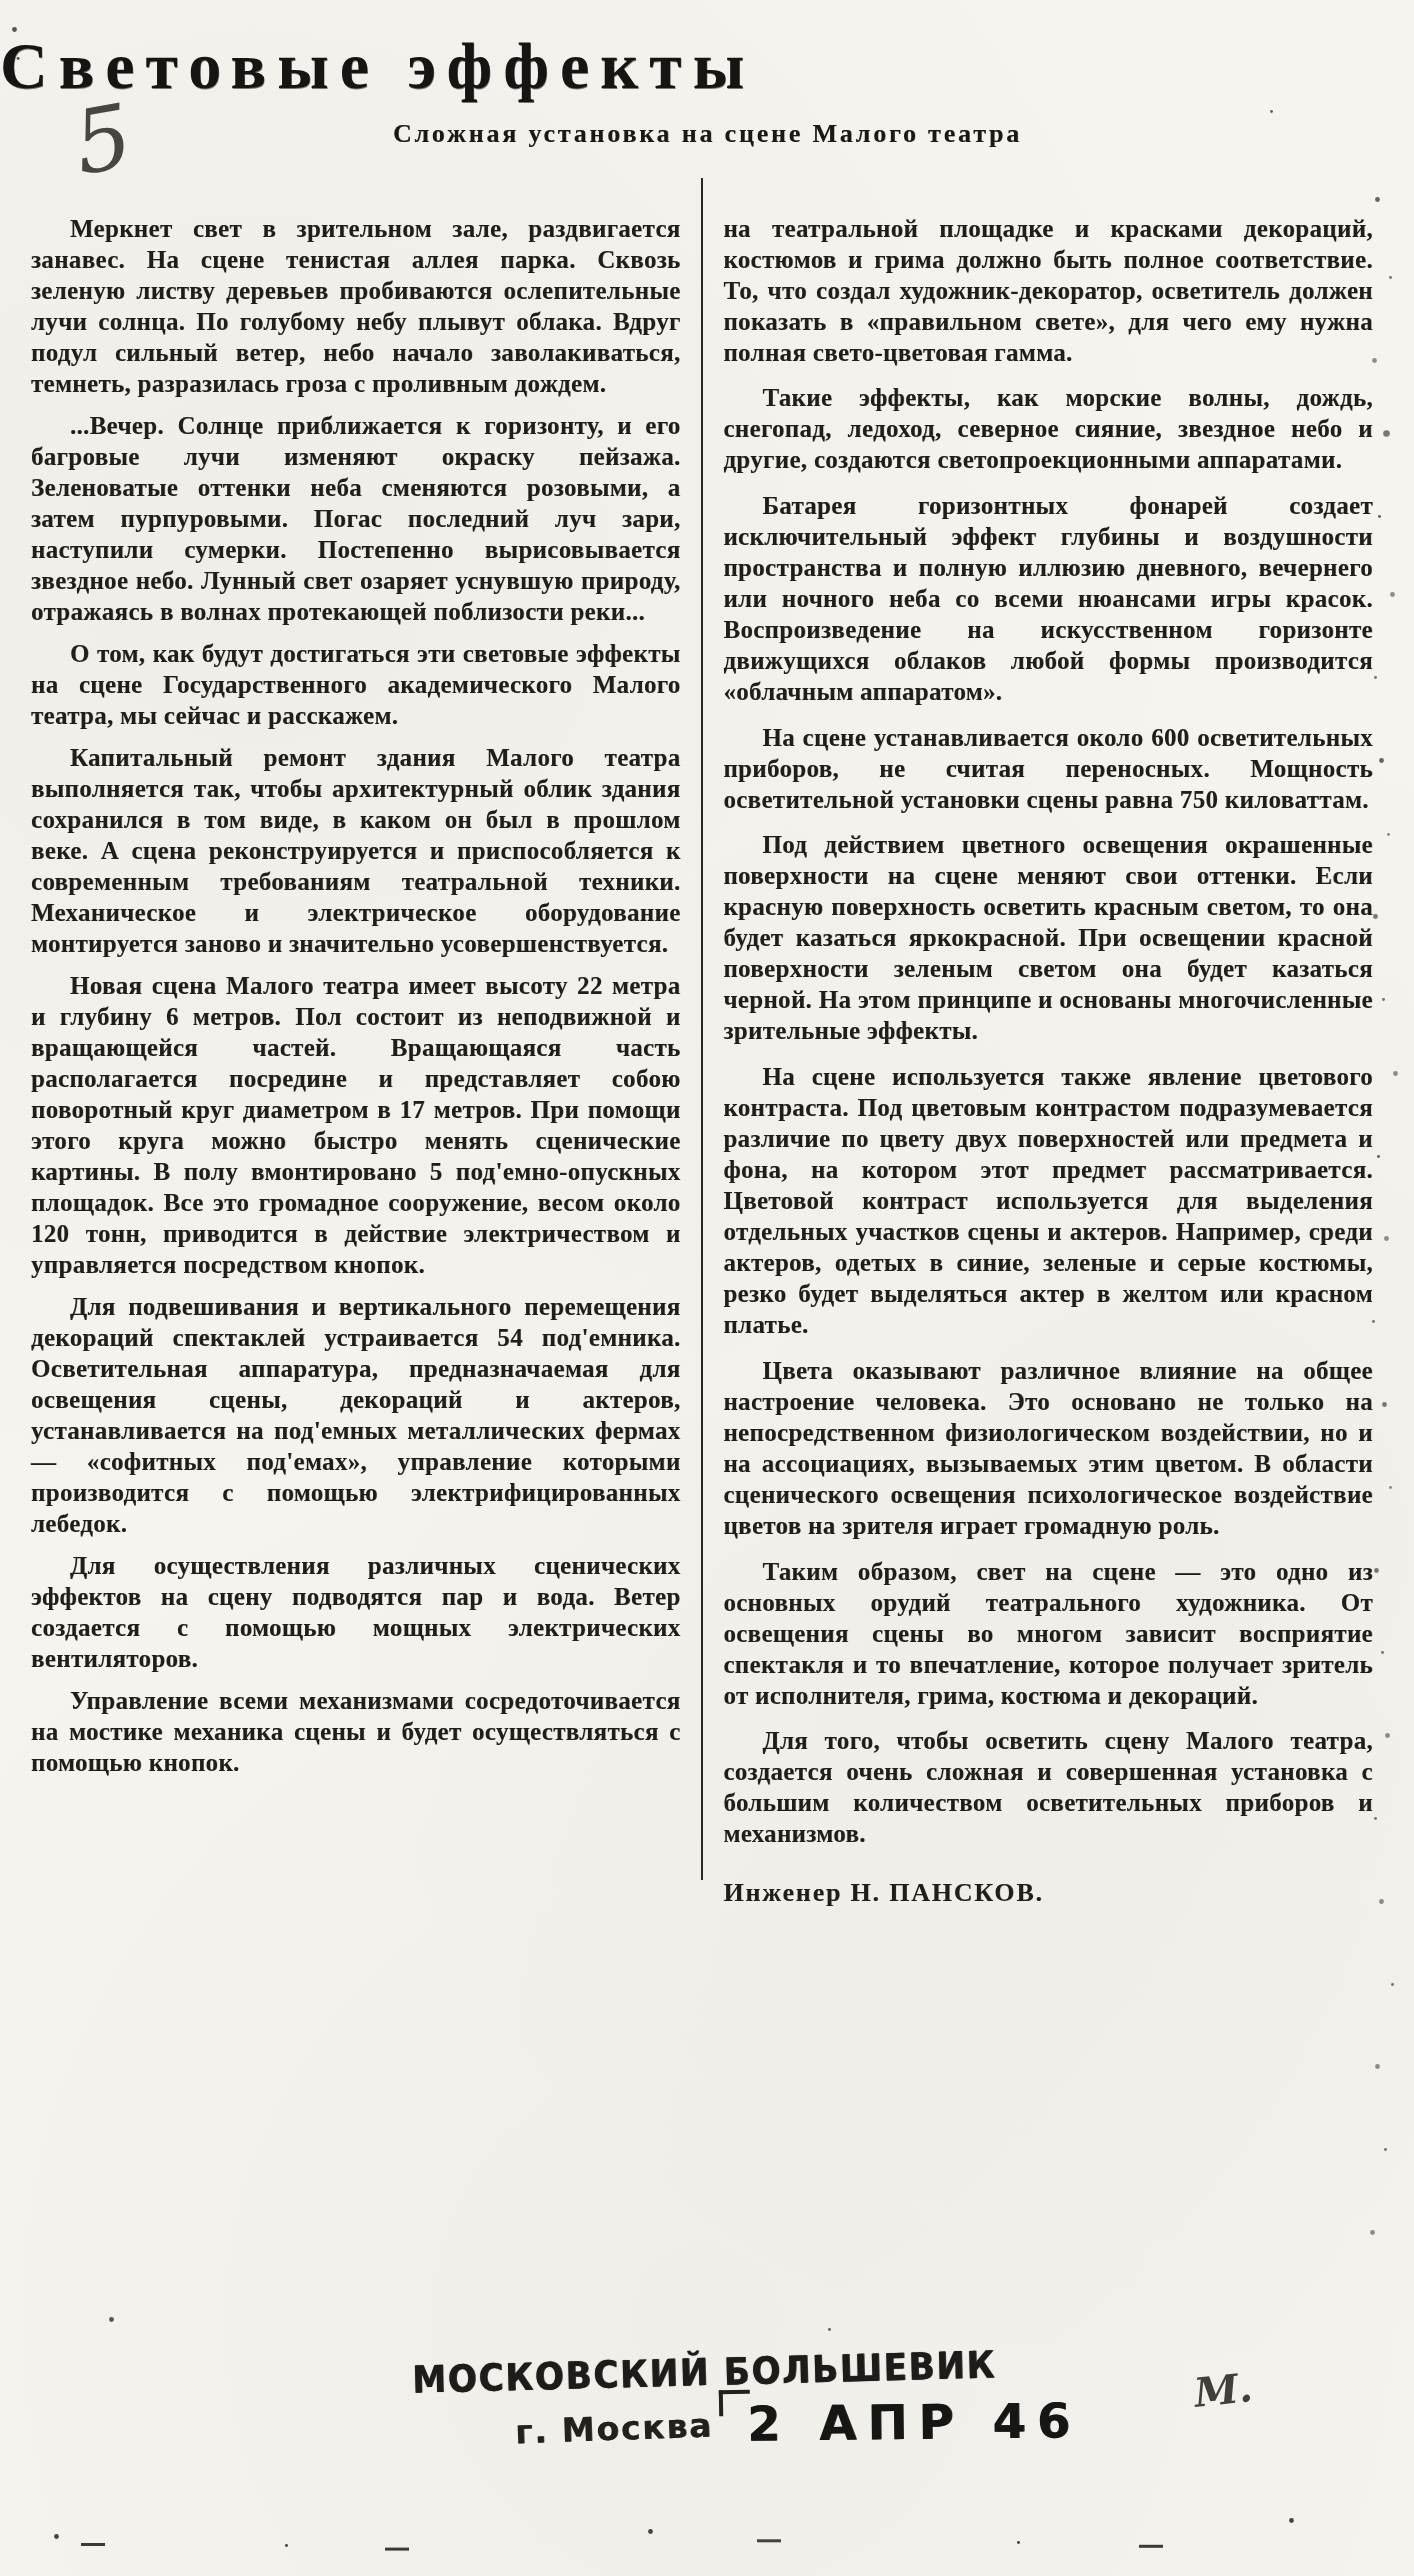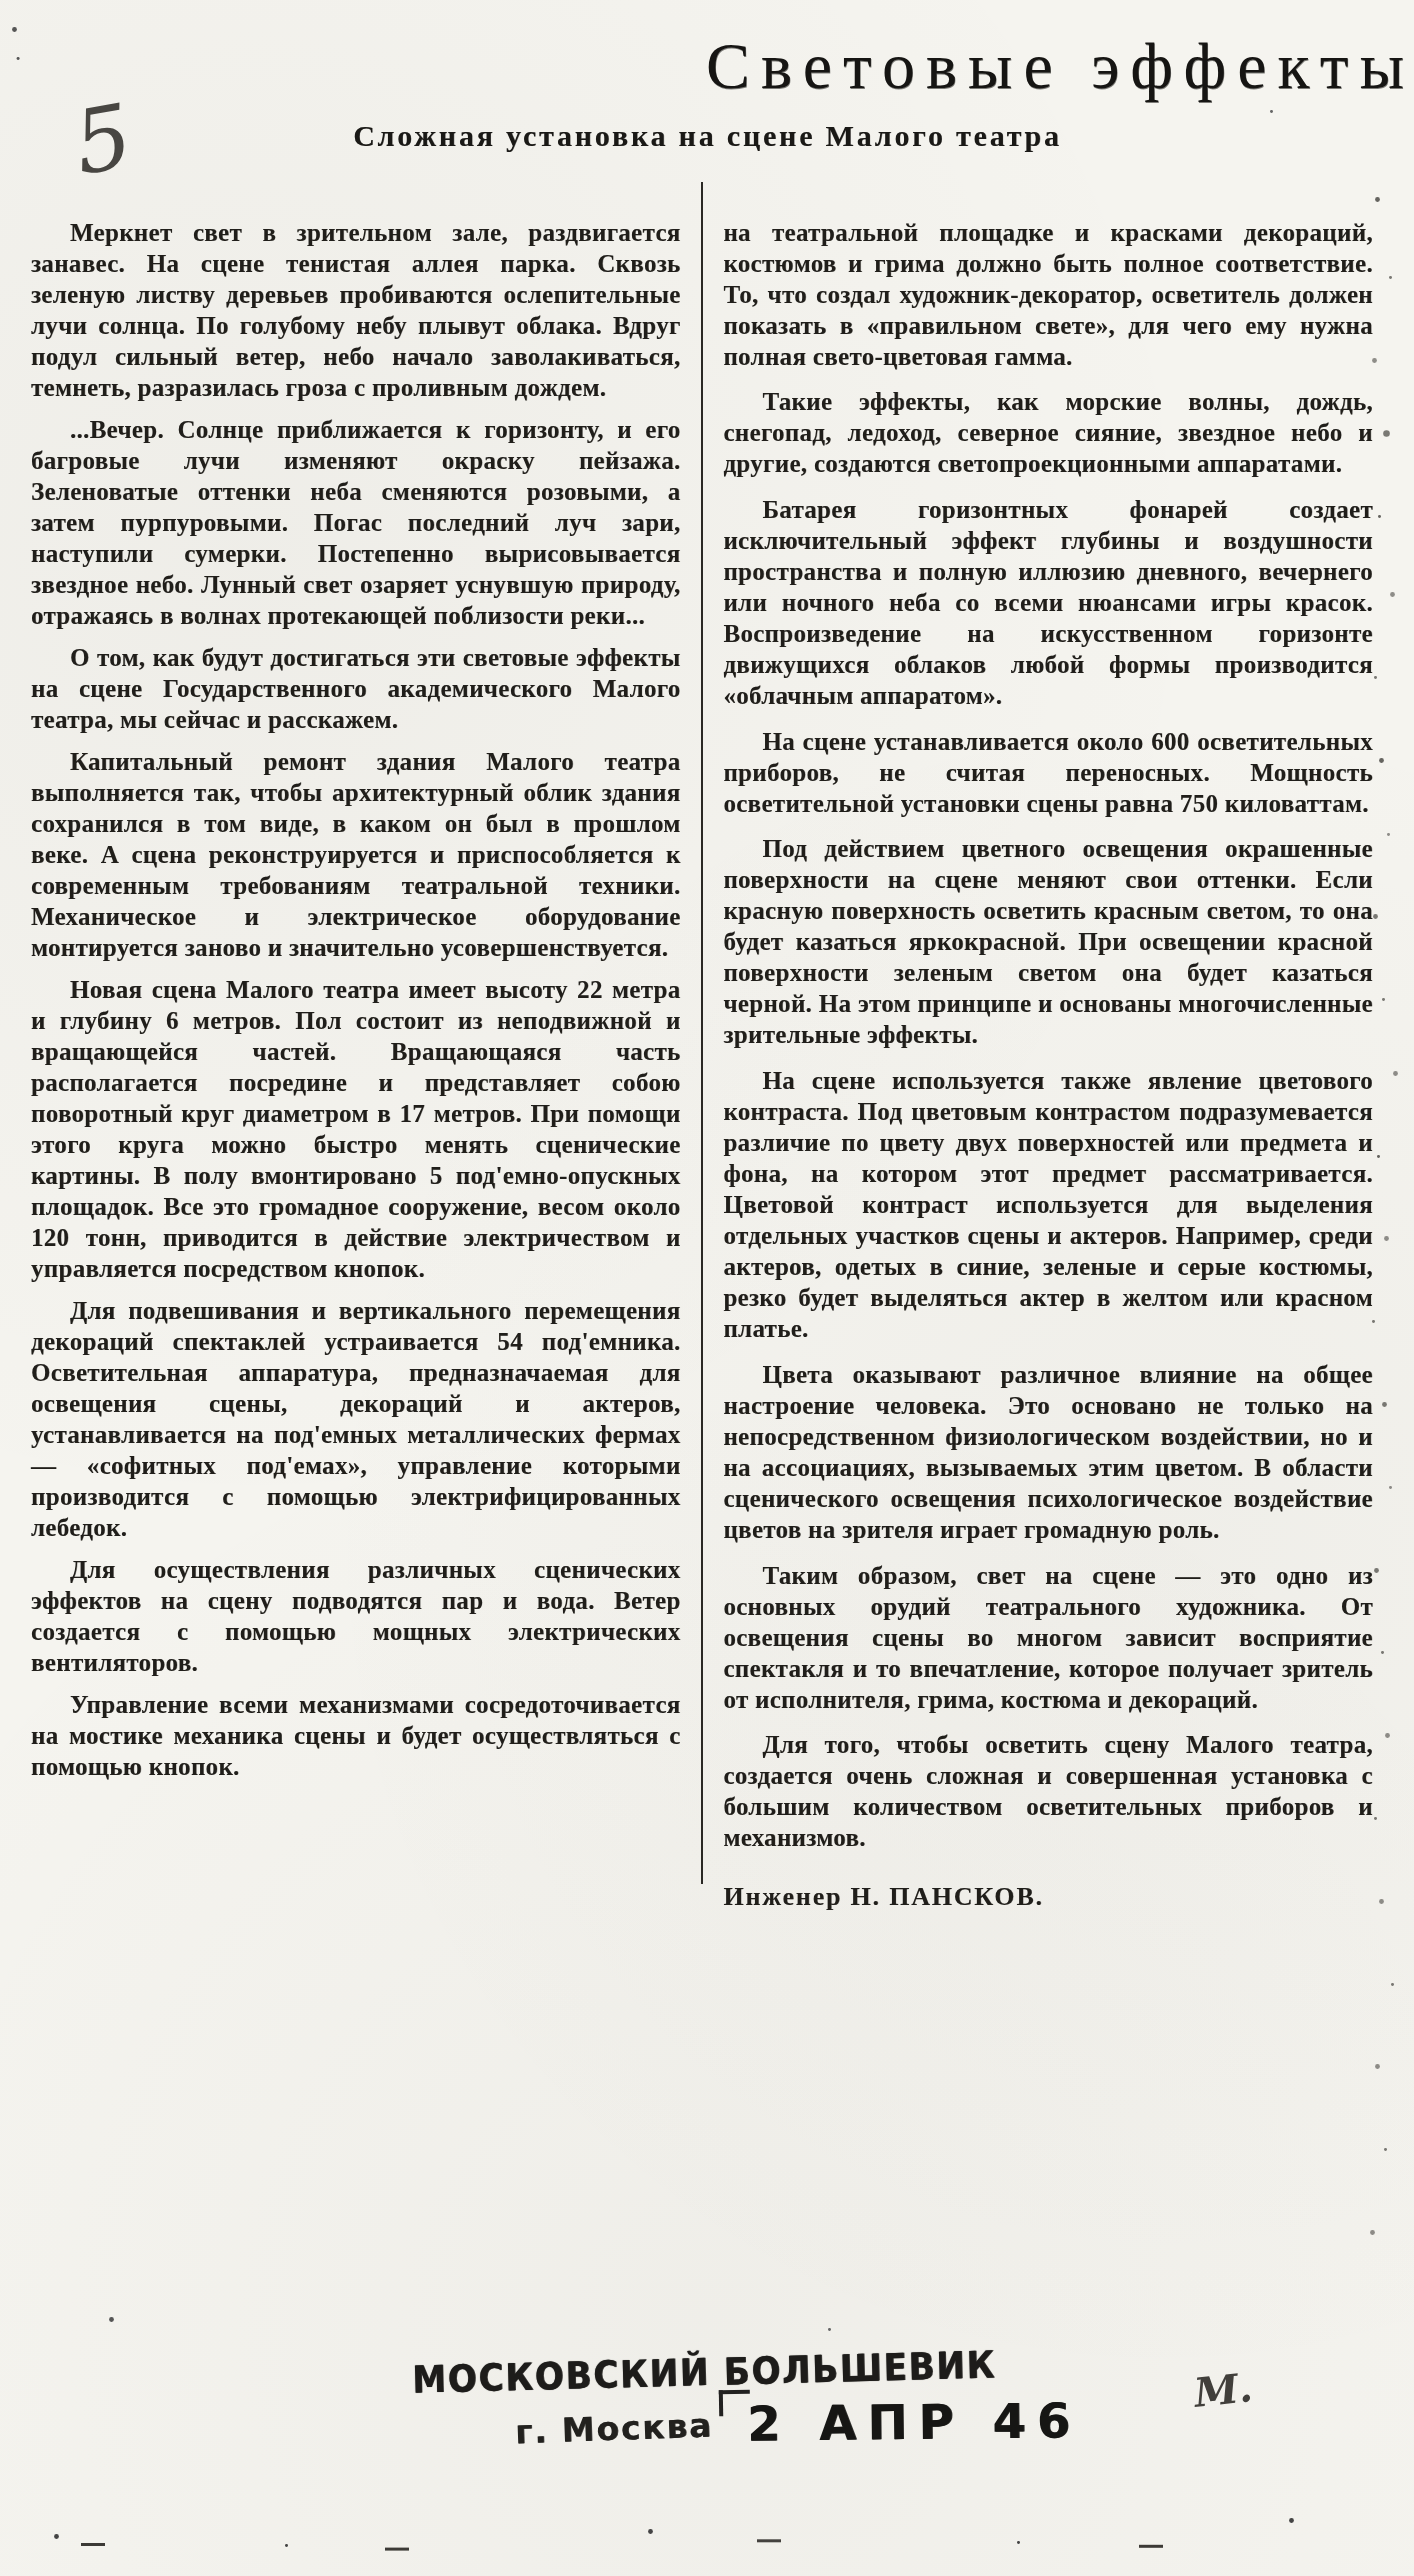--- a/index.html
+++ b/index.html
@@ -16,30 +16,30 @@
     background: #f5f4ef;
     background-image:
       radial-gradient(circle at 18% 22%, rgba(60,55,45,0.035), transparent 42%),
       radial-gradient(circle at 82% 60%, rgba(60,55,45,0.03), transparent 45%),
       radial-gradient(circle at 50% 90%, rgba(60,55,45,0.03), transparent 40%);
     color: #1c1b18;
     overflow: hidden;
   }
   .masthead { padding-top: 28px; position: relative; }
   .title {
-    text-align: right;
+    text-align: left;
     font-size: 66px;
-    font-weight: normal;
+    font-weight: bold;
     letter-spacing: 11px;
     color: #161513;
     text-shadow: 0.5px 0.5px 0 rgba(22,21,19,0.55);
   }
   .subtitle {
     text-align: center;
-    font-size: 30px;
+    font-size: 26px;
     font-weight: bold;
     letter-spacing: 2.8px;
     margin-top: 14.7px;
     color: #1a1916;
     text-shadow: 0.4px 0.4px 0 rgba(22,21,19,0.45);
   }
   .columns {
     display: flex;
     margin-top: 26px;
     padding: 0 42px 0 31px;

